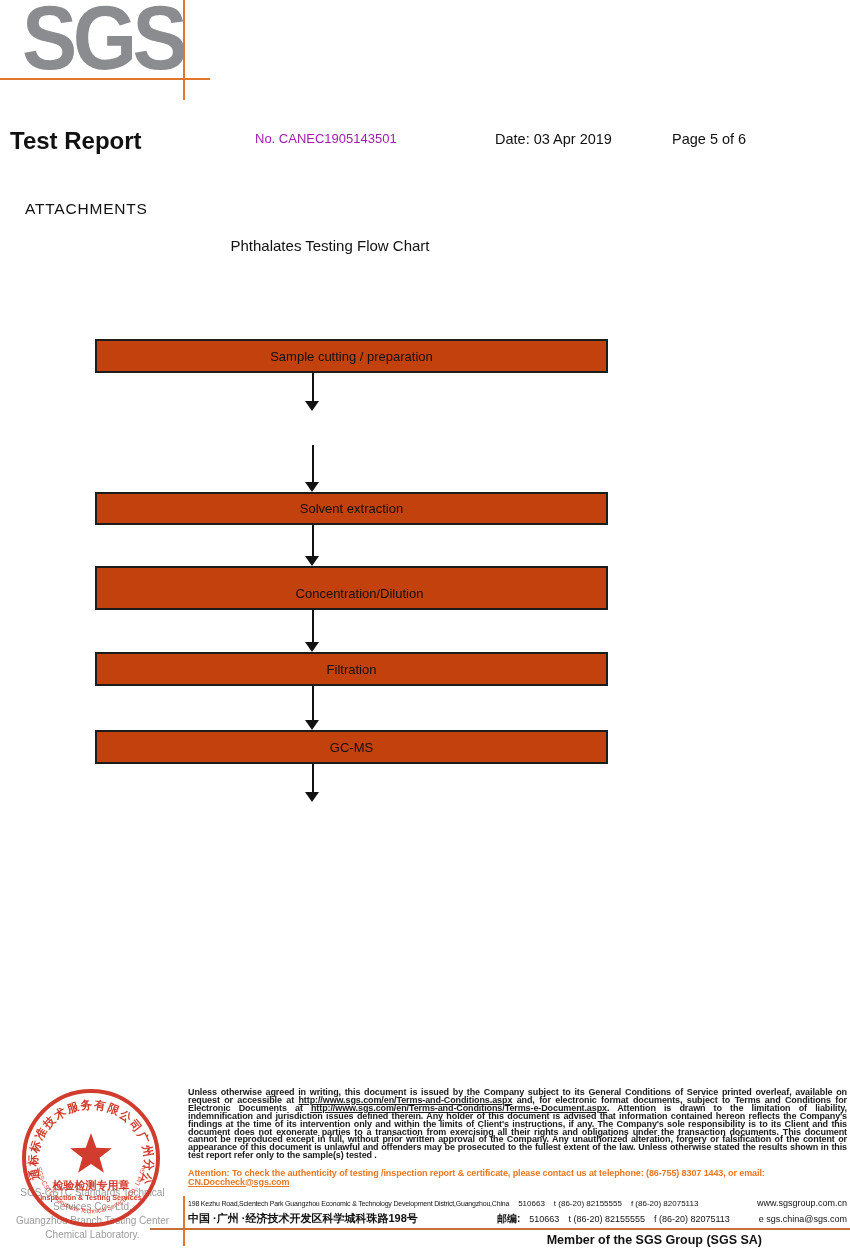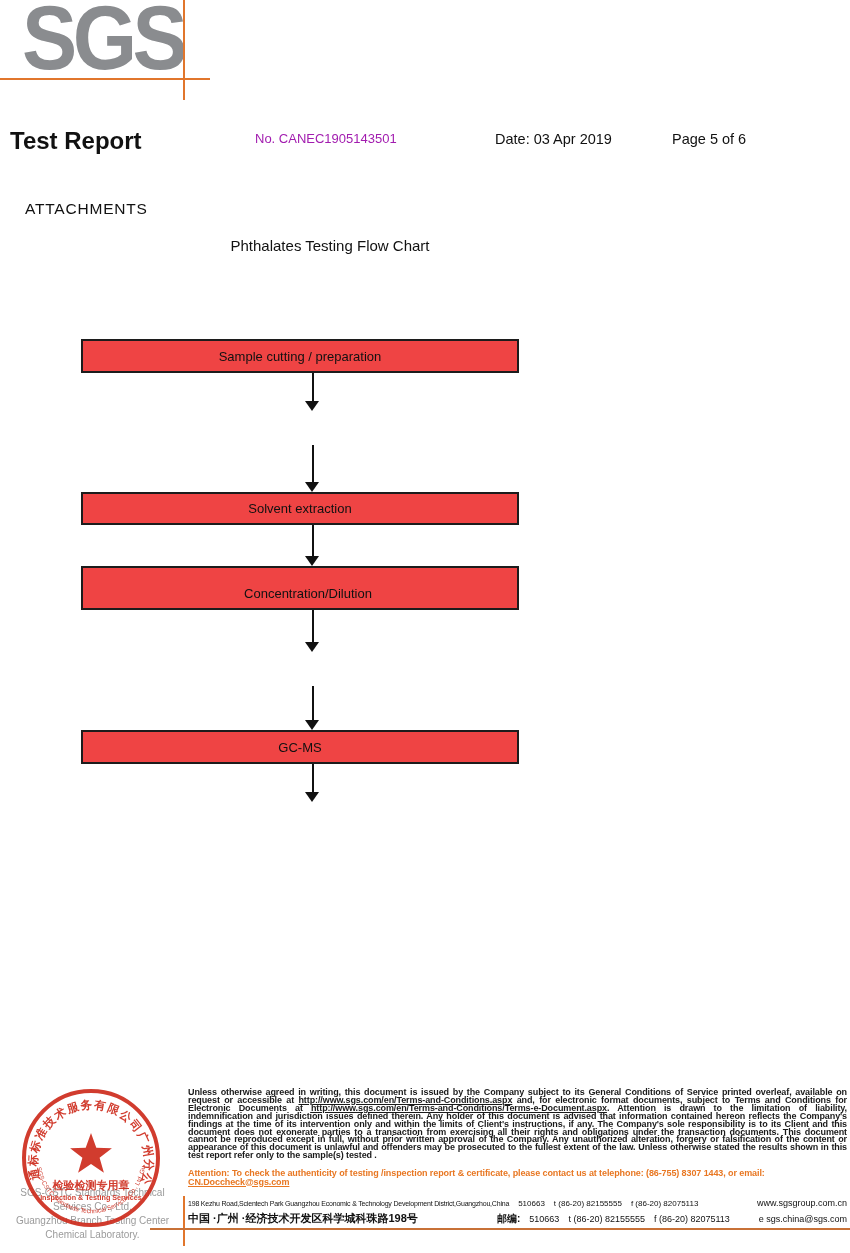--- a/index.html
+++ b/index.html
@@ -18,21 +18,21 @@
   .hdr-no    { position:absolute; left:255px; top:131px; font-size:13px; color:#a21caf; }
   .hdr-date  { position:absolute; left:495px; top:131px; font-size:14.5px; color:#111; }
   .hdr-page  { position:absolute; left:672px; top:131px; font-size:14.5px; color:#111; }
 
   
   .attachments { position:absolute; left:25px; top:200px; font-size:15.5px; color:#111; letter-spacing:0.8px; }
   .chart-title { position:absolute; left:130px; top:237px; width:400px; text-align:center;
                  font-size:15px; color:#111; }
 
   
-  .fc-box { position:absolute; left:81px; width:438px; border:2px solid #1c1c1c; background:#ef4444;
+  .fc-box { position:absolute; left:95px; width:513px; border:2px solid #1c1c1c; background:#c2410c;
             display:flex; align-items:center; justify-content:center; font-size:13px; color:#111; }
   .b1 { top:339px; height:34px; }
   .b2 { top:411px; height:34px; }
   .b3 { top:492px; height:33px; }
   .b4 { top:566px; height:44px; align-items:flex-end; padding-bottom:7px;padding-left:16px; }
   .b5 { top:652px; height:34px; }
   .b6 { top:730px; height:34px; }
   .b7 { top:802px; height:34px; }
 
   .fc-arrow { position:absolute; left:304px; width:17px; }
@@ -92,20 +92,21 @@
   <div class="attachments">ATTACHMENTS</div>
   <div class="chart-title">Phthalates Testing Flow Chart</div>
 
   <div class="fc-box b1">Sample cutting / preparation</div>
   <div class="fc-arrow a1"></div>
   <div class="fc-arrow a2"></div>
   <div class="fc-box b3">Solvent extraction</div>
   <div class="fc-arrow a3"></div>
   <div class="fc-box b4">Concentration/Dilution</div>
   <div class="fc-arrow a4"></div>
+  <div class="fc-box b5">Filtration</div>
   <div class="fc-arrow a5"></div>
   <div class="fc-box b6">GC-MS</div>
   <div class="fc-arrow a6"></div>
 
   <div class="company-lines">
     <div>SGS-CSTC Standards Technical Services Co., Ltd.</div>
     <div>Guangzhou Branch Testing Center Chemical Laboratory.</div>
   </div>
 
   <svg class="stamp" width="150" height="150" viewBox="0 0 150 150">
@@ -141,14 +142,15 @@
   <div class="addr-cn">
     <span class="street">中国 ·广州 ·经济技术开发区科学城科珠路198号</span>
     <span class="plabel">邮编:</span>
     <span>510663</span>
     <span>t (86-20) 82155555</span>
     <span>f (86-20) 82075113</span>
     <span class="web">e  sgs.china@sgs.com</span>
   </div>
 
   <div class="footer-hline"></div>
+  <div class="member">Member of the SGS Group (SGS SA)</div>
 
 </div>
 
 </body></html>

